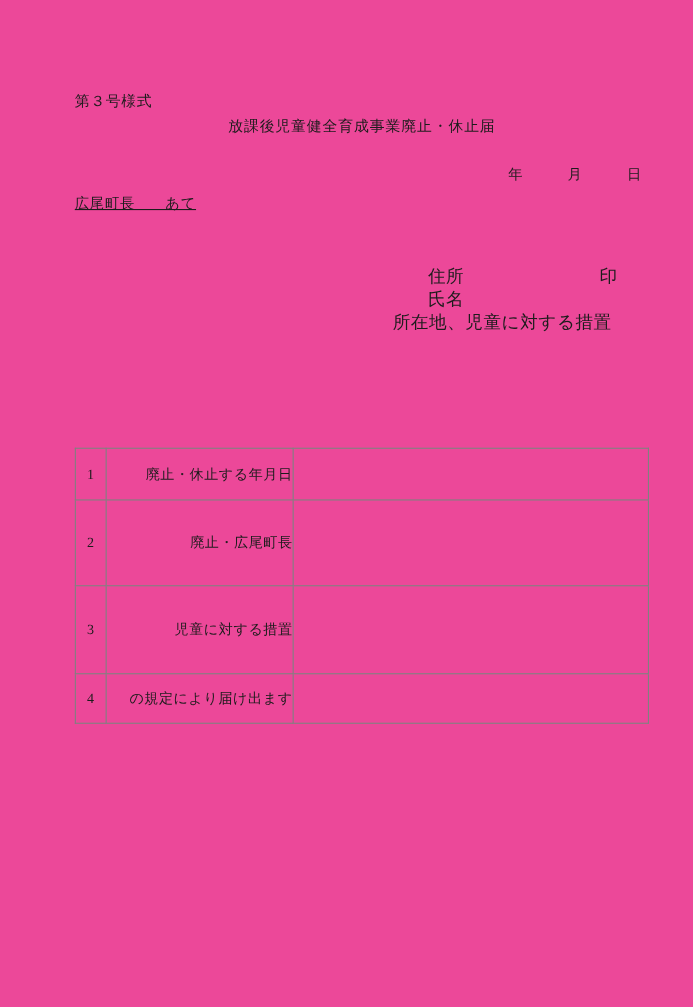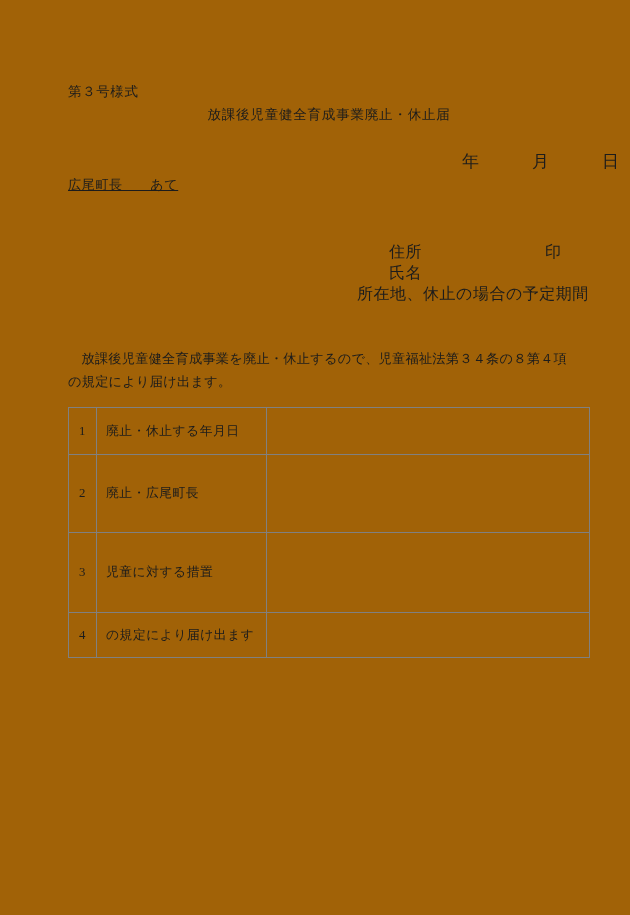--- a/index.html
+++ b/index.html
@@ -12,21 +12,21 @@
     background: #ffffff;
     font-family: "Liberation Serif", "DejaVu Serif", serif;
     color: #1c1c1c;
     position: relative;
     overflow: hidden;
   }
   .page {
     position: relative;
     width: 630px;
     height: 915px;
-    background: #a16207;
+    background: #ec4899;
   }
 
   
   .form-number {
     position: absolute;
     left: 68px;
     top: 83px;
     font-size: 13.5px;
     letter-spacing: 0.6px;
     white-space: nowrap;
@@ -44,21 +44,21 @@
     white-space: nowrap;
     padding-left: 28px;
     box-sizing: border-box;
   }
 
   
   .date-line {
     position: absolute;
     left: 462px;
     top: 150px;
-    font-size: 17px;
+    font-size: 13px;
     letter-spacing: 0.5px;
     white-space: pre;
   }
 
   
   .addressee {
     position: absolute;
     left: 68px;
     top: 176px;
     font-size: 13px;
@@ -123,20 +123,21 @@
     background: transparent;
   }
   .col-num {
     width: 27px;
     text-align: center;
     font-family: "Liberation Serif", "DejaVu Serif", serif;
   }
   .col-label {
     width: 160px;
     padding-left: 9px !important;
+    text-align: right;
   }
   .col-value {
     width: 322px;
   }
   tr.r1 td { height: 46px; }
   tr.r2 td { height: 77px; }
   tr.r3 td { height: 79px; }
   tr.r4 td { height: 44px; }
 </style>
 </head>
@@ -154,28 +155,24 @@
 
   <div class="applicant-block">
     <div class="applicant-row indented">
       <span>住所</span>
     </div>
     <div class="applicant-row indented">
       <span>氏名</span>
       <span class="seal-mark">印</span>
     </div>
     <div class="applicant-row">
-      <span>所在地、休止の場合の予定期間</span>
+      <span>所在地、児童に対する措置</span>
     </div>
   </div>
 
-  <div class="body-text">
-    <div class="body-line">　放課後児童健全育成事業を廃止・休止するので、児童福祉法第３４条の８第４項</div>
-    <div class="body-line">の規定により届け出ます。</div>
-  </div>
 
   <table class="form-table">
     <tbody>
       <tr class="r1">
         <td class="col-num">1</td>
         <td class="col-label">廃止・休止する年月日</td>
         <td class="col-value"></td>
       </tr>
       <tr class="r2">
         <td class="col-num">2</td>

